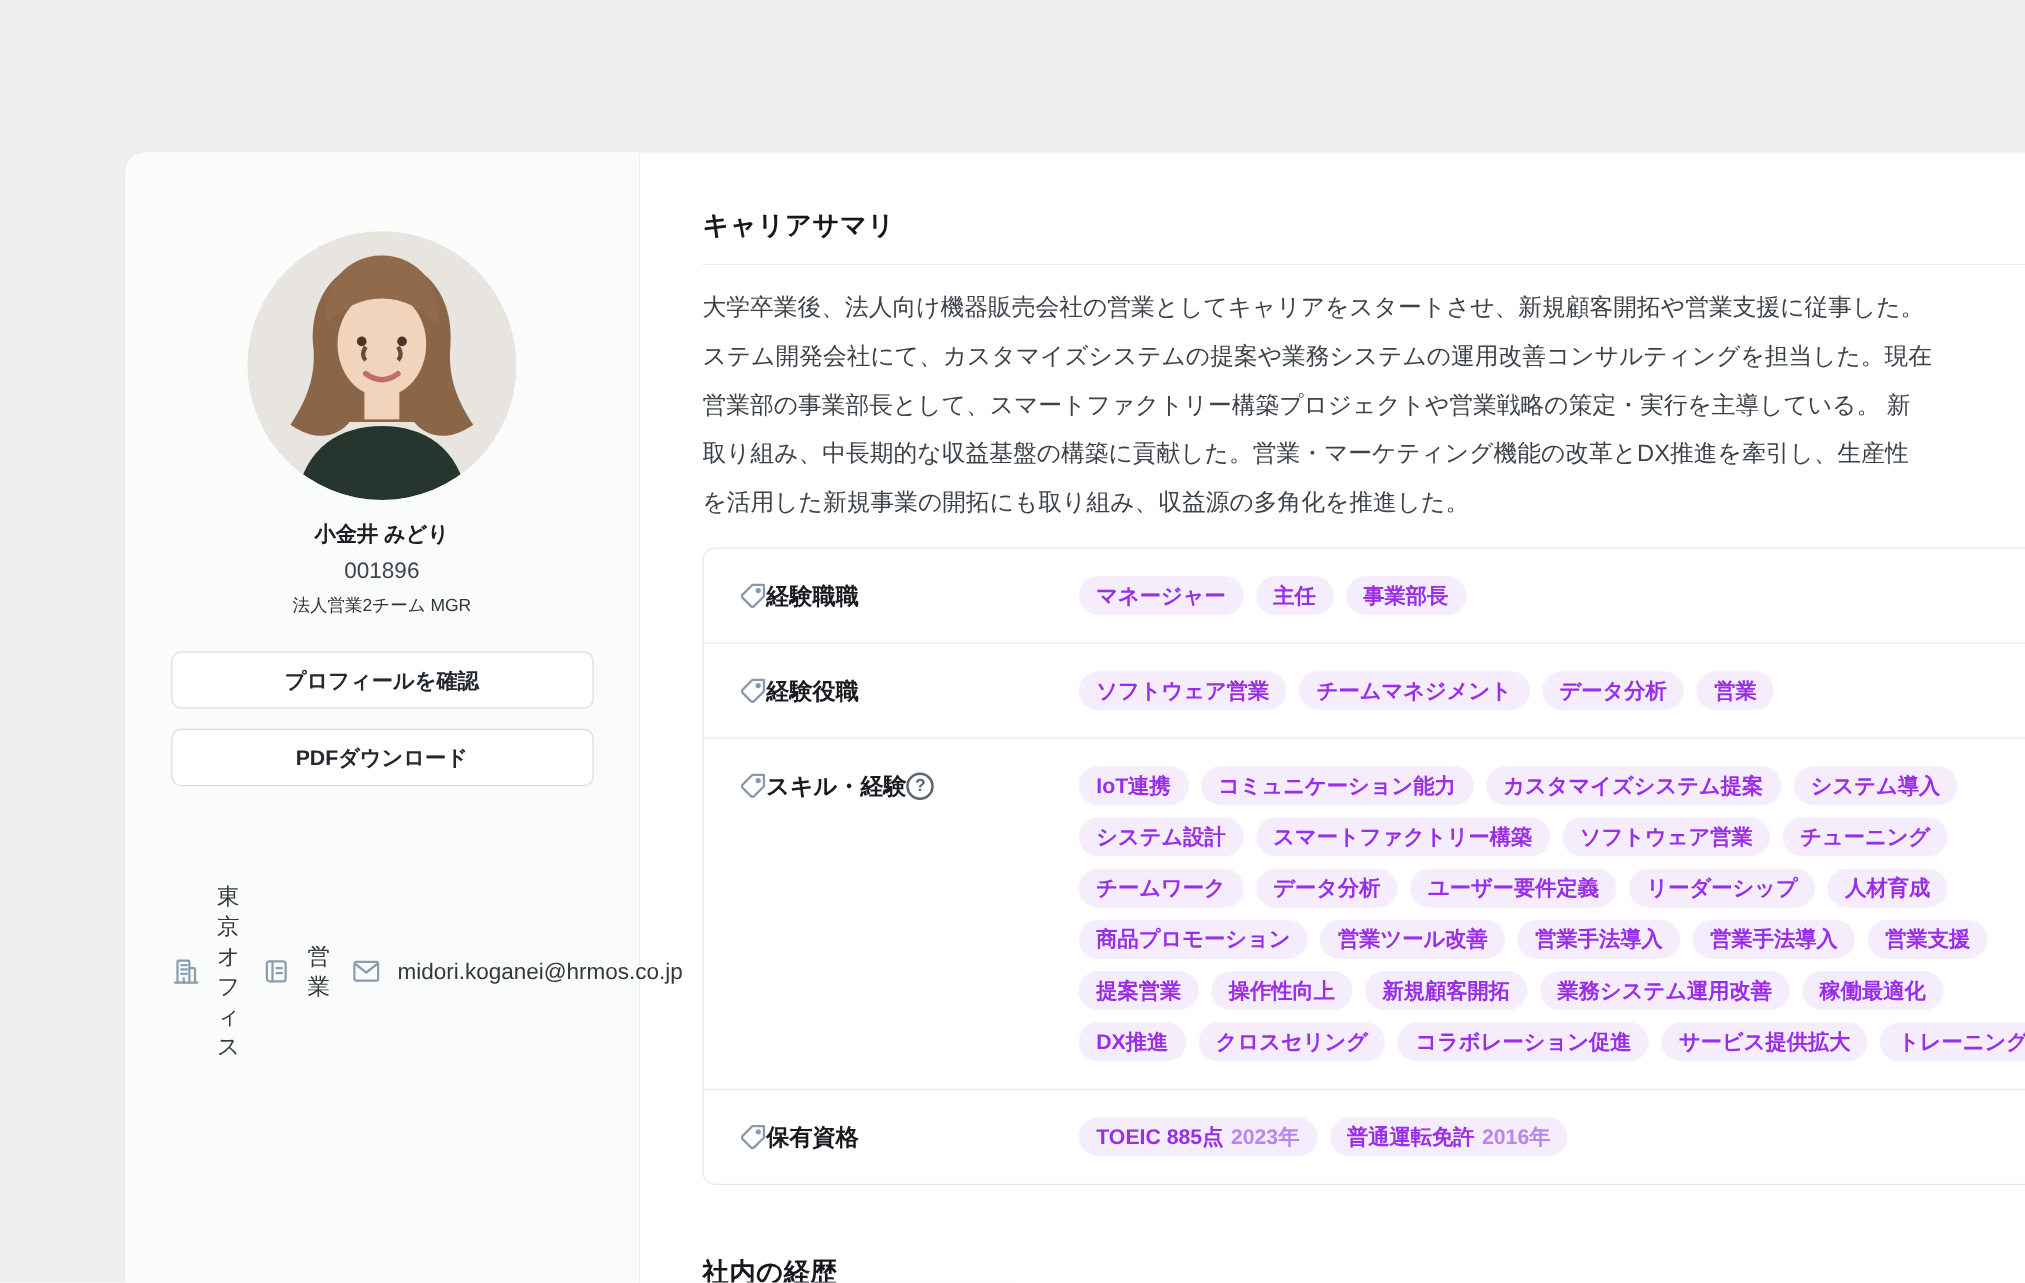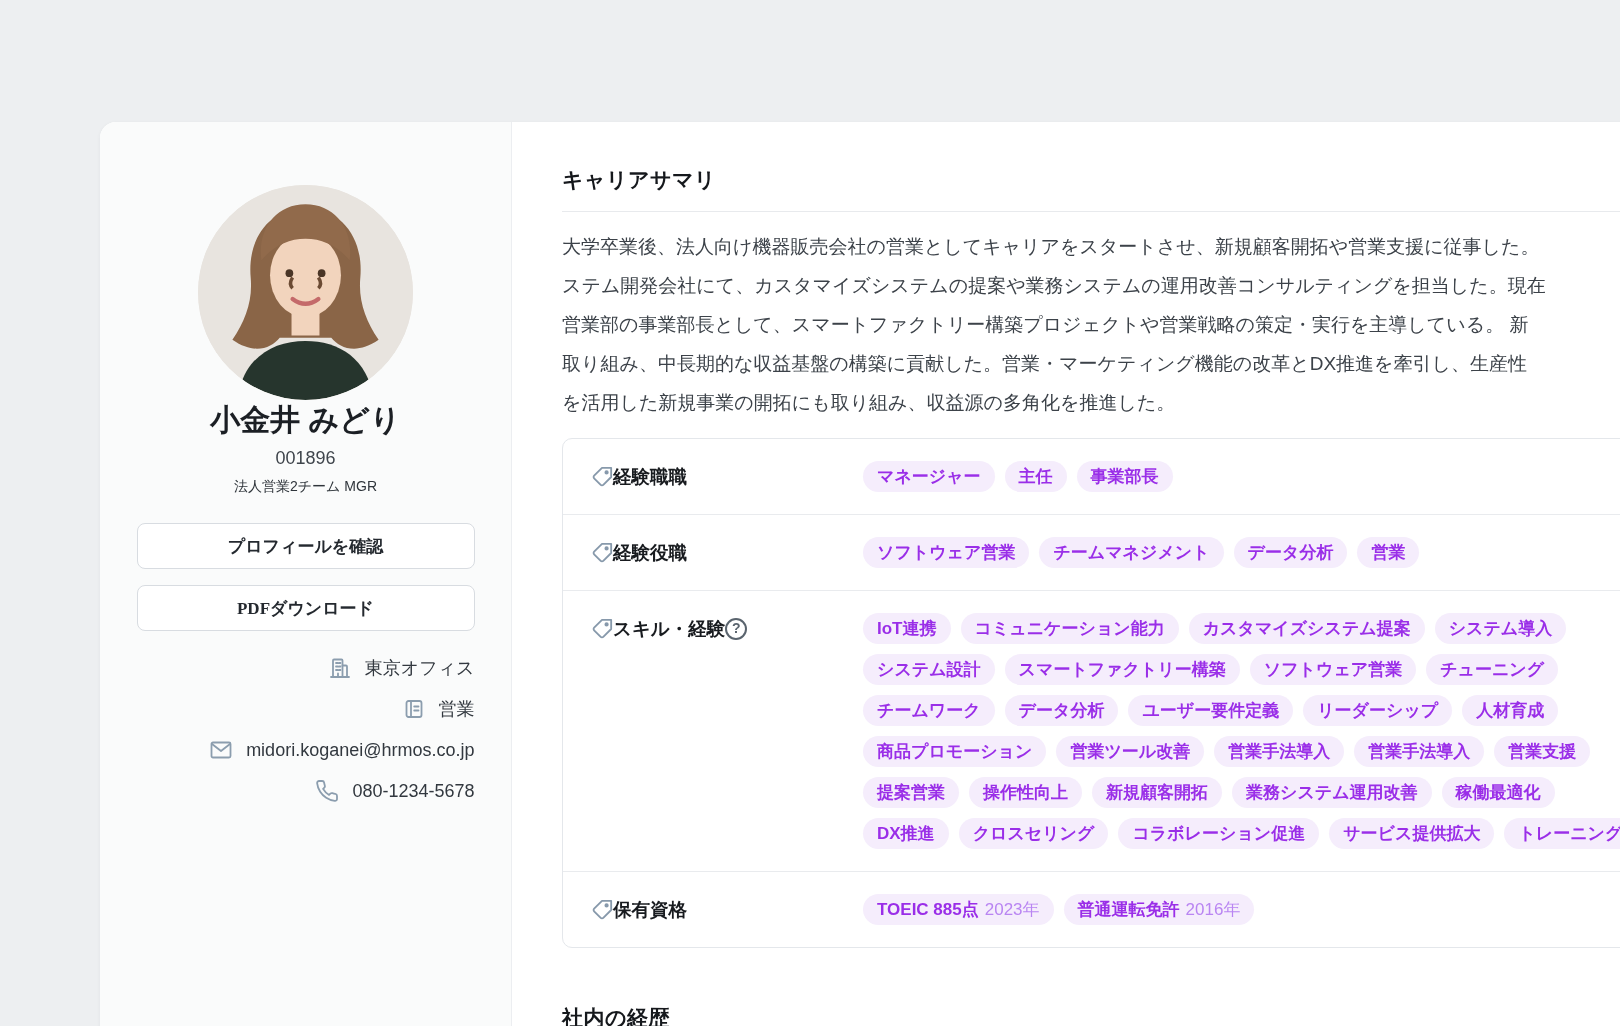--- a/index.html
+++ b/index.html
@@ -24,35 +24,35 @@
     background:#fafbfb;
     border-right:1px solid #eceef1;
     border-radius:16px 0 0 0;
     padding-top:63px;
     display:flex; flex-direction:column; align-items:center;
   }
   .avatar {
     width:215px; height:215px; border-radius:50%;
     overflow:hidden; background:#e8e4df;
   }
-  .person-name { font-size:30px; font-weight:700; color:#1b1f24; }
+  .person-name { margin-top:16px; font-size:17px; font-weight:700; color:#1b1f24; }
   .person-id   { margin-top:7px;  font-size:18px; color:#3f454c; }
   .person-team { margin-top:9px;  font-size:14px; color:#2f353b; }
   .btn-col { margin-top:27px; width:338px; display:flex; flex-direction:column; gap:16px; }
   .side-btn {
     height:46px; width:100%;
     background:#ffffff;
     border:1px solid #d8dce1;
     border-radius:8px;
-    font-family:Liberation Serif, serif;
+    font-family:Liberation Sans, sans-serif;
     font-size:17px; font-weight:700; color:#24292f;
     cursor:pointer;
     display:flex; align-items:center; justify-content:center;
   }
-  .contact-list { margin-top:25px; width:338px; display:flex; flex-direction:column; gap:17px;align-items:flex-end; }
+  .contact-list { margin-top:76px; width:338px; display:flex; flex-direction:row; gap:17px; }
   .contact-item { display:flex; align-items:center; gap:13px; }
   .contact-item svg { flex:0 0 24px; }
   .contact-text { font-size:18px; color:#32383f; }
   
   .main {
     flex:1; padding:44px 0 0 50px; position:relative;
   }
   .section-title { font-size:21px; font-weight:700; color:#15181c; letter-spacing:.5px; }
   .divider { margin-top:17px; height:1px; background:#e8eaed; width:1100px; }
   .summary-lines { margin-top:15px; }
@@ -88,21 +88,21 @@
   .tag-line:last-child { margin-bottom:0; }
   .pill {
     display:inline-flex; align-items:center;
     height:31px; padding:0 14px;
     border-radius:16px;
     background:#f5edfc;
     color:#9a2ee8;
     font-size:17px; font-weight:700;
     flex:0 0 auto;
   }
-  .pill .pill-year { color:#b985f2; font-weight:400; margin-left:6px; }
+  .pill .pill-year { color:#b985f2; font-weight:700; margin-left:6px; }
   .history-title { margin-top:56px; font-size:21px; font-weight:700; color:#15181c; letter-spacing:.5px; }
 </style>
 </head>
 <body>
 
 <div class="card">
 
   <aside class="sidebar">
 
     <div class="avatar">

